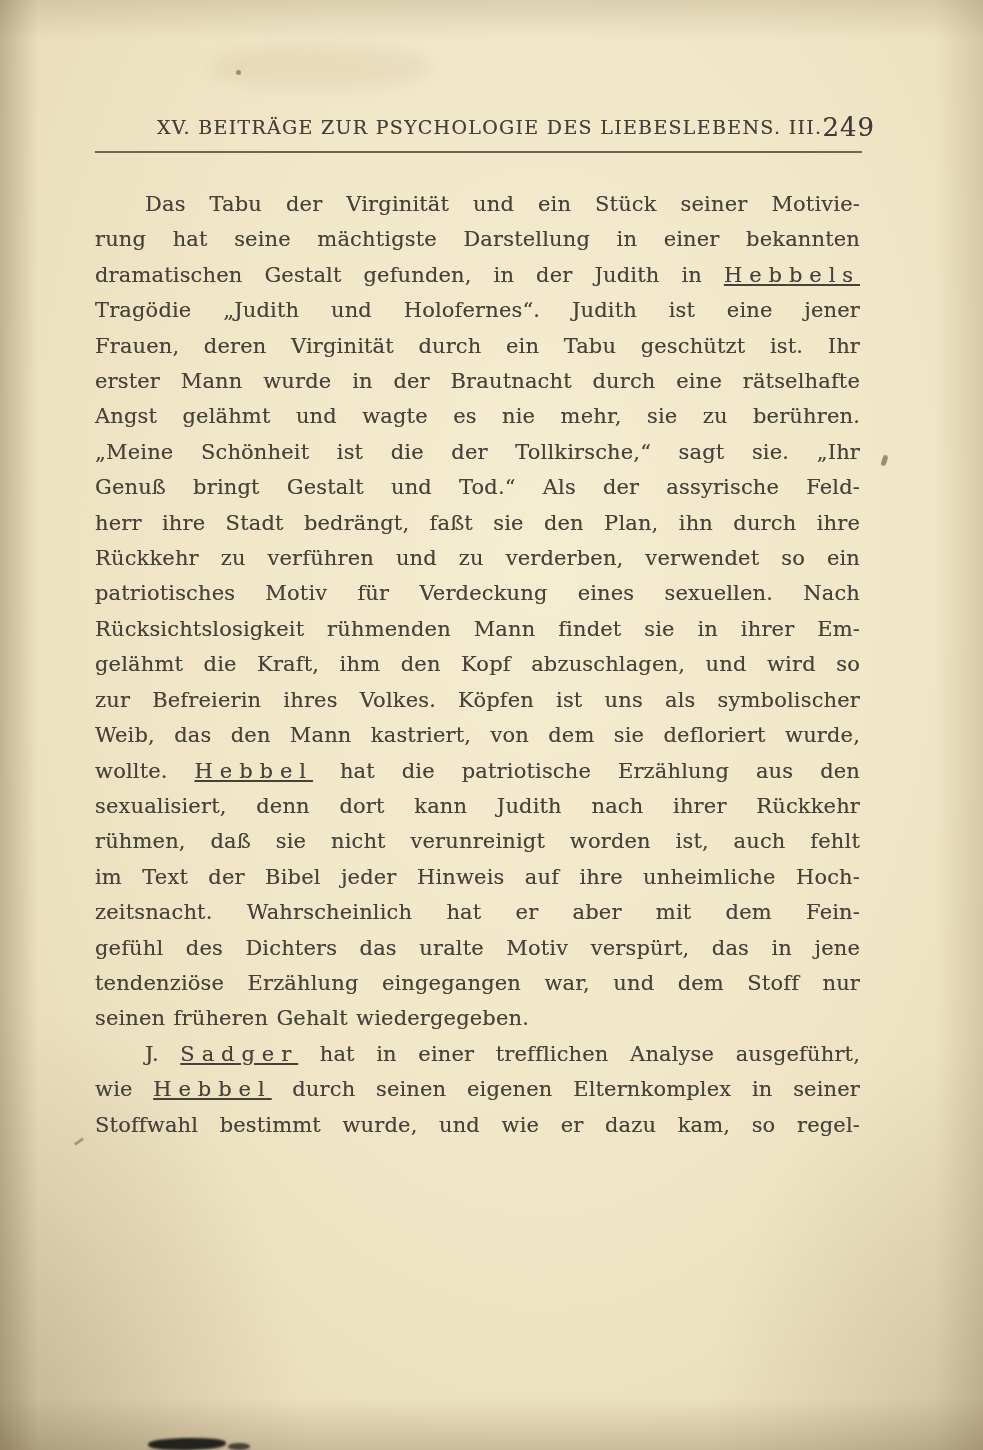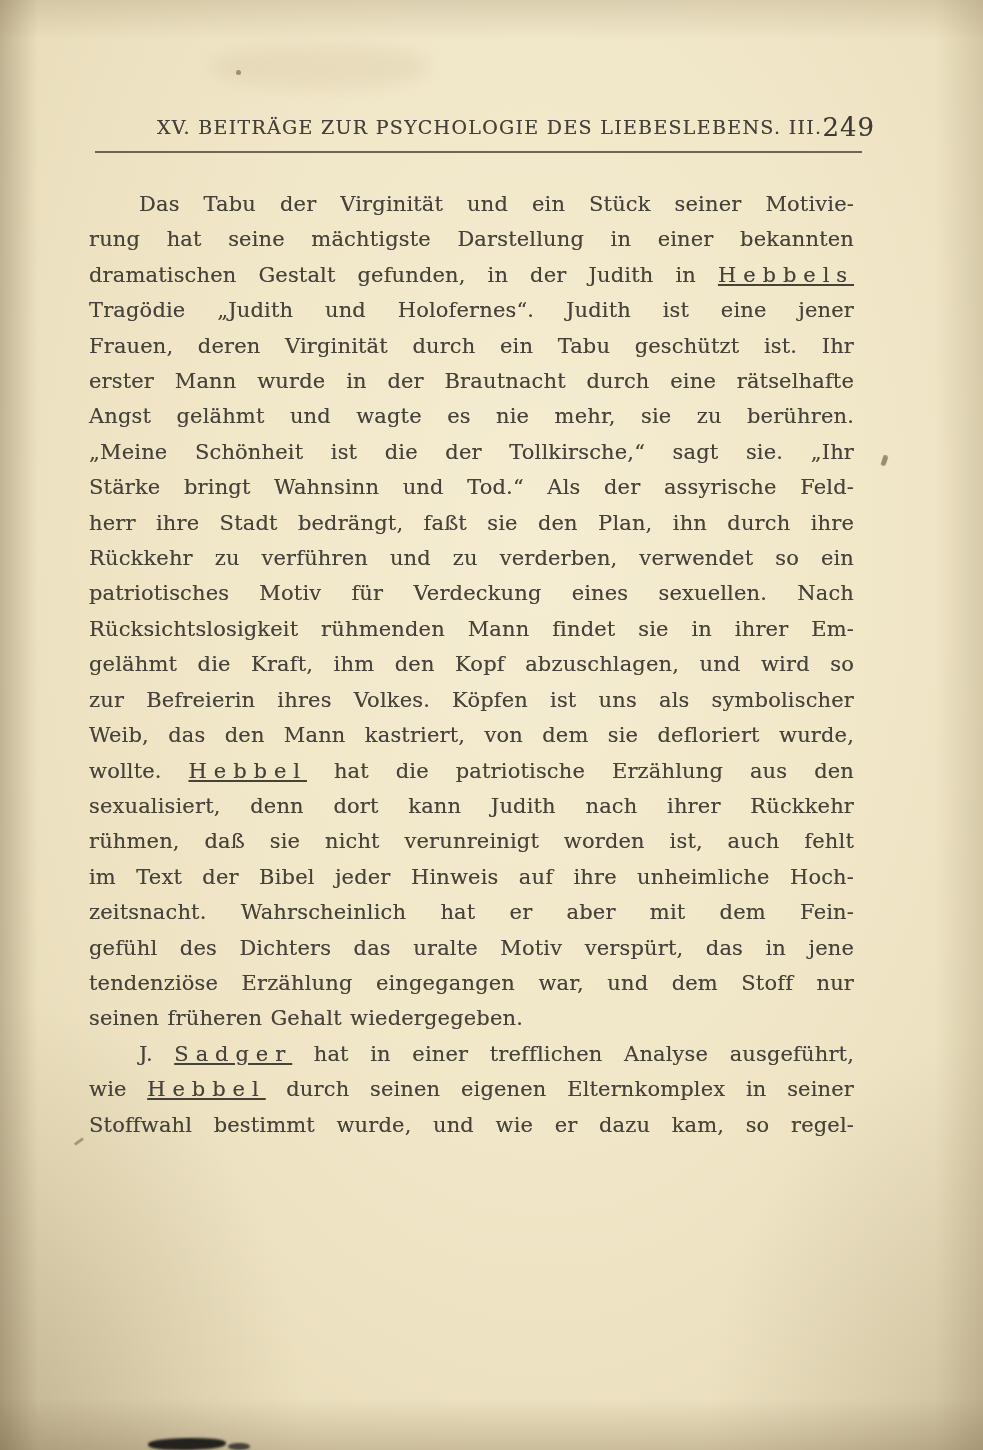--- a/index.html
+++ b/index.html
@@ -83,21 +83,21 @@
     text-shadow: 0 0 0.5px rgba(70,60,45,0.55);
   }
   .head-rule {
     position: absolute;
     left: 95px; top: 151px; width: 767px; height: 2px;
     background: #55503f; opacity: 0.85;
   }
 
   .textblock {
     position: absolute;
-    left: 89px; top: 187px; width: 765px;
+    left: 95px; top: 187px; width: 765px;
     font-size: 21px;
     line-height: 35.4px;
     letter-spacing: 0.15px;
     word-spacing: 1.5px;
     color: #45423a;
     text-shadow: 0 0 0.5px rgba(70,60,45,0.5);
   }
   .para { margin: 0; }
   .line {
     text-align: justify;
@@ -130,21 +130,21 @@
   <main class="textblock" id="textblock">
       <div class="para">
         <div class="line indent"><span>Das Tabu der Virginität und ein Stück seiner Motivie-</span></div>
         <div class="line"><span>rung hat seine mächtigste Darstellung in einer bekannten</span></div>
         <div class="line"><span>dramatischen Gestalt gefunden, in der Judith in </span><span class="sp">Hebbels</span></div>
         <div class="line"><span>Tragödie „Judith und Holofernes“. Judith ist eine jener</span></div>
         <div class="line"><span>Frauen, deren Virginität durch ein Tabu geschützt ist. Ihr</span></div>
         <div class="line"><span>erster Mann wurde in der Brautnacht durch eine rätselhafte</span></div>
         <div class="line"><span>Angst gelähmt und wagte es nie mehr, sie zu berühren.</span></div>
         <div class="line"><span>„Meine Schönheit ist die der Tollkirsche,“ sagt sie. „Ihr</span></div>
-        <div class="line"><span>Stärke bringt Wahnsinn und Tod.“ Als der assyrische Feld-</span></div>
+        <div class="line"><span>Genuß bringt Gestalt und Tod.“ Als der assyrische Feld-</span></div>
         <div class="line"><span>herr ihre Stadt bedrängt, faßt sie den Plan, ihn durch ihre</span></div>
         <div class="line"><span>Rückkehr zu verführen und zu verderben, verwendet so ein</span></div>
         <div class="line"><span>patriotisches Motiv für Verdeckung eines sexuellen. Nach</span></div>
         <div class="line"><span>Rücksichtslosigkeit rühmenden Mann findet sie in ihrer Em-</span></div>
         <div class="line"><span>gelähmt die Kraft, ihm den Kopf abzuschlagen, und wird so</span></div>
         <div class="line"><span>zur Befreierin ihres Volkes. Köpfen ist uns als symbolischer</span></div>
         <div class="line"><span>Weib, das den Mann kastriert, von dem sie defloriert wurde,</span></div>
         <div class="line"><span>wollte. </span><span class="sp">Hebbel</span><span> hat die patriotische Erzählung aus den</span></div>
         <div class="line"><span>sexualisiert, denn dort kann Judith nach ihrer Rückkehr</span></div>
         <div class="line"><span>rühmen, daß sie nicht verunreinigt worden ist, auch fehlt</span></div>

